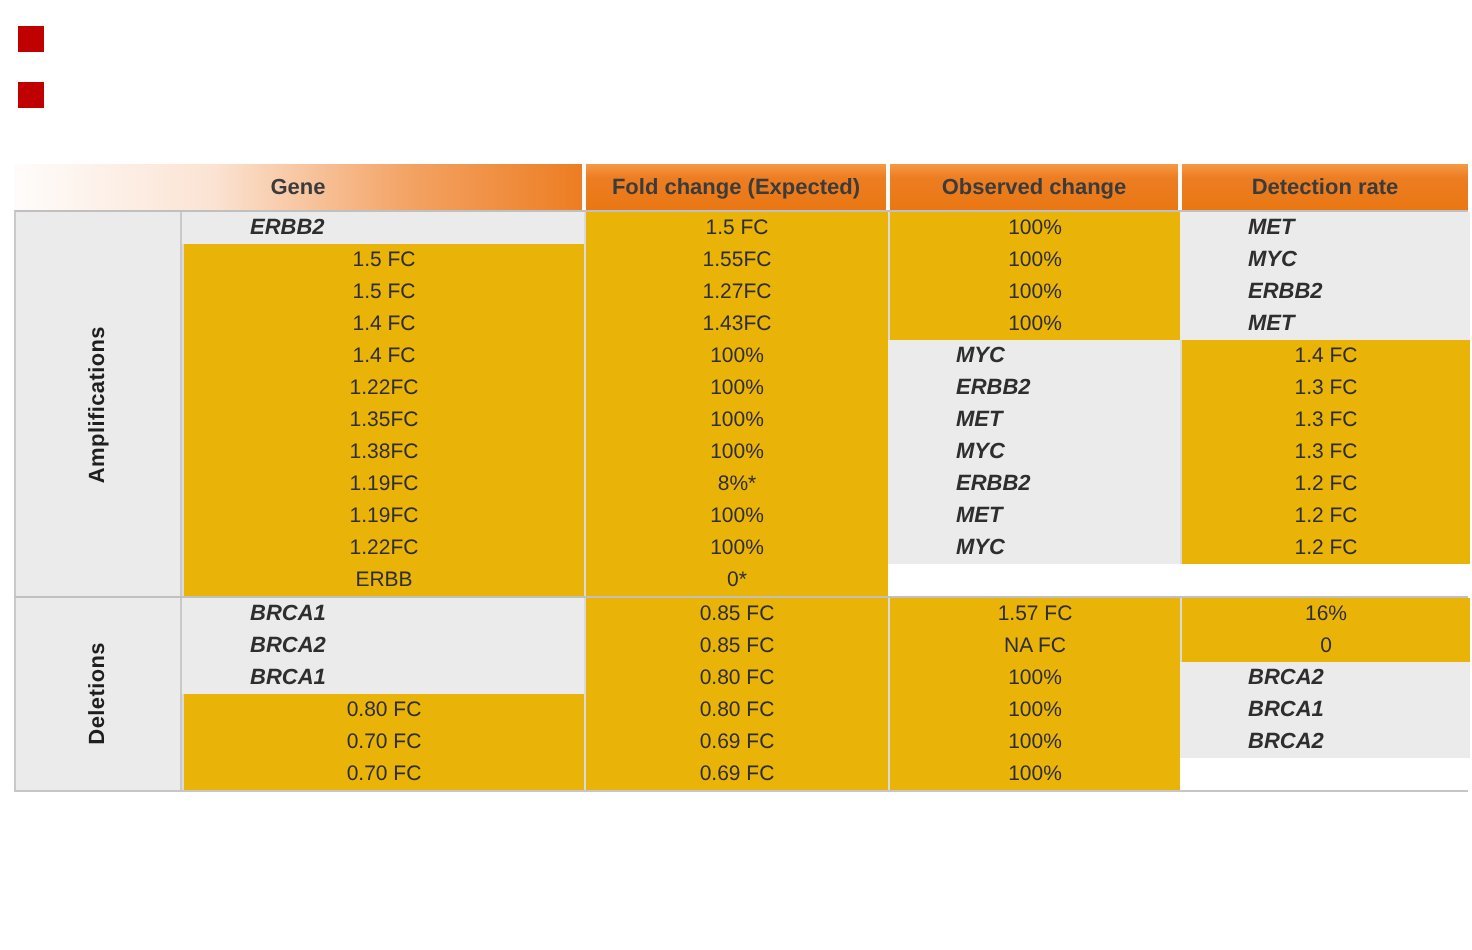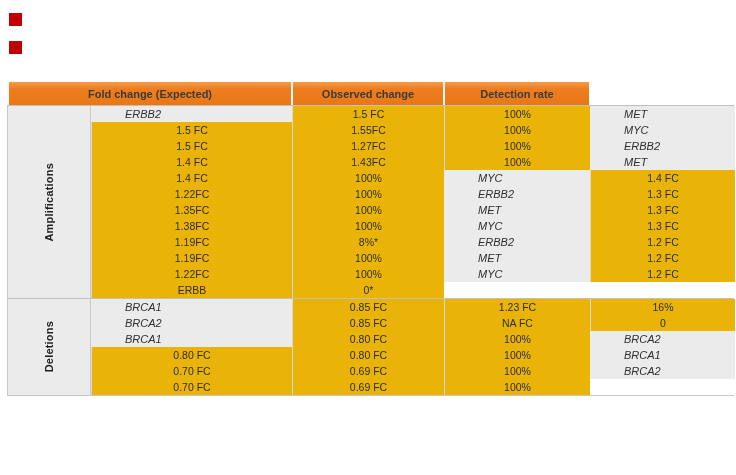--- a/index.html
+++ b/index.html
@@ -62,40 +62,41 @@
     letter-spacing:0.2px;
     white-space:nowrap;
   }
   .cell{
     font-size:10.5px;color:#2e2e2e;
     line-height:16px;height:16px;
     white-space:nowrap;overflow:hidden;
   }
   .cell-gene{
     background:var(--band-gray,#ebebeb);
-    font-style:italic;font-weight:400;
+    font-style:italic;font-weight:700;
     padding-left:34px;
     font-size:11px;
   }
   .cell-fold,.cell-observed,.cell-detection{
     background:#eab308;
     text-align:center;
     border-left:1px solid #dadada;
   }
 </style>
 </head>
 <body>
 
 <div class="page" style="--accent: #ED7D22; --band-gray: #EBEBEB; --marker-red: #C00000;">
 
   <div class="marker marker-1"></div>
   <div class="marker marker-2"></div>
 
   <div class="gene-table">
     <div class="thead">
+      <div class="hcell h-gene">Gene</div>
       <div class="hcell h-orange">Fold change (Expected)</div>
       <div class="hcell h-orange">Observed change</div>
       <div class="hcell h-orange">Detection rate</div>
     </div>
     <div class="tbody">
         <div class="section">
           <div class="group-cell" style="grid-row: 1 / span 12;">
             <span class="group-label">Amplifications</span>
           </div>
           <div class="cell cell-gene">ERBB2</div>
@@ -144,21 +145,21 @@
           <div class="cell cell-fold">1.2 FC</div>
           <div class="cell cell-observed">ERBB</div>
           <div class="cell cell-detection">0*</div>
         </div>
         <div class="section">
           <div class="group-cell" style="grid-row: 1 / span 6;">
             <span class="group-label">Deletions</span>
           </div>
           <div class="cell cell-gene">BRCA1</div>
           <div class="cell cell-fold">0.85 FC</div>
-          <div class="cell cell-observed">1.23 FC</div>
+          <div class="cell cell-observed">1.57 FC</div>
           <div class="cell cell-detection">16%</div>
           <div class="cell cell-gene">BRCA2</div>
           <div class="cell cell-fold">0.85 FC</div>
           <div class="cell cell-observed">NA FC</div>
           <div class="cell cell-detection">0</div>
           <div class="cell cell-gene">BRCA1</div>
           <div class="cell cell-fold">0.80 FC</div>
           <div class="cell cell-detection">100%</div>
           <div class="cell cell-gene">BRCA2</div>
           <div class="cell cell-fold">0.80 FC</div>

